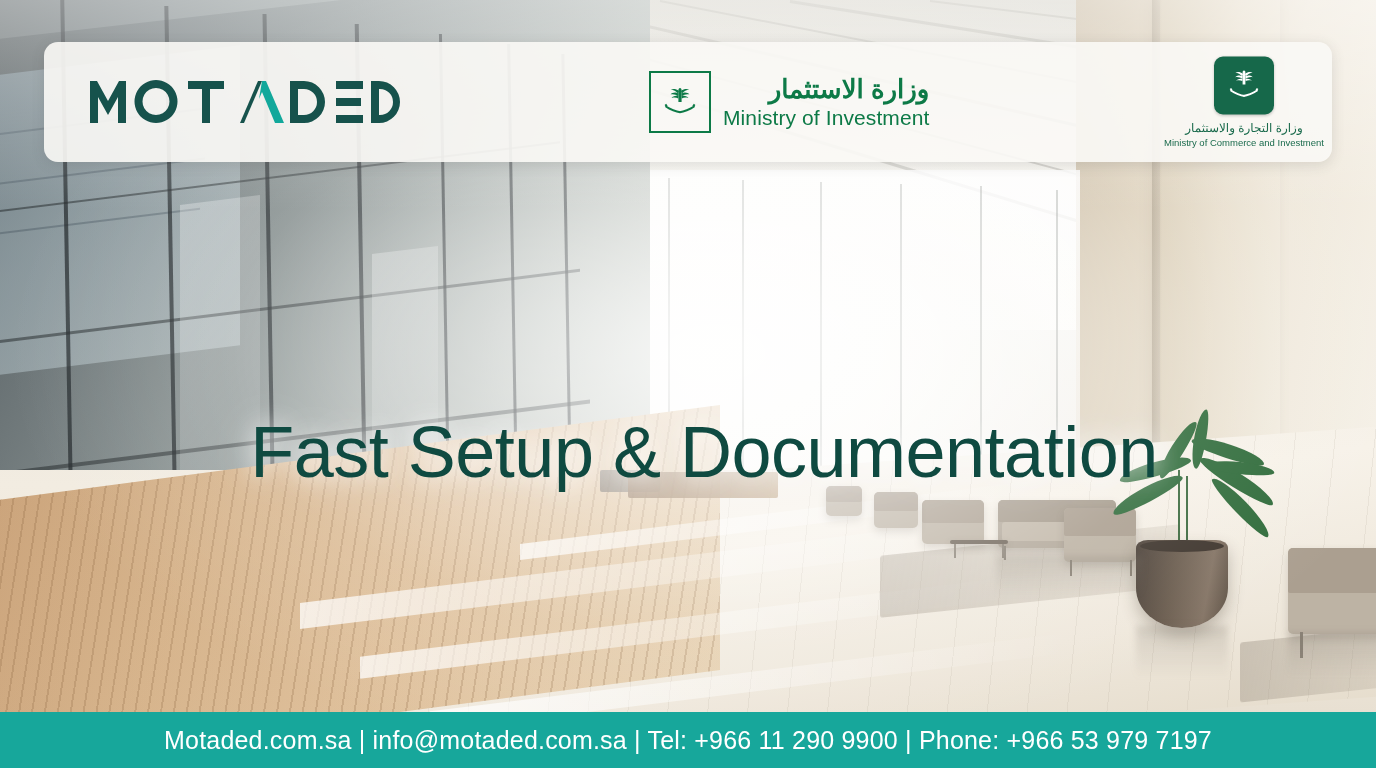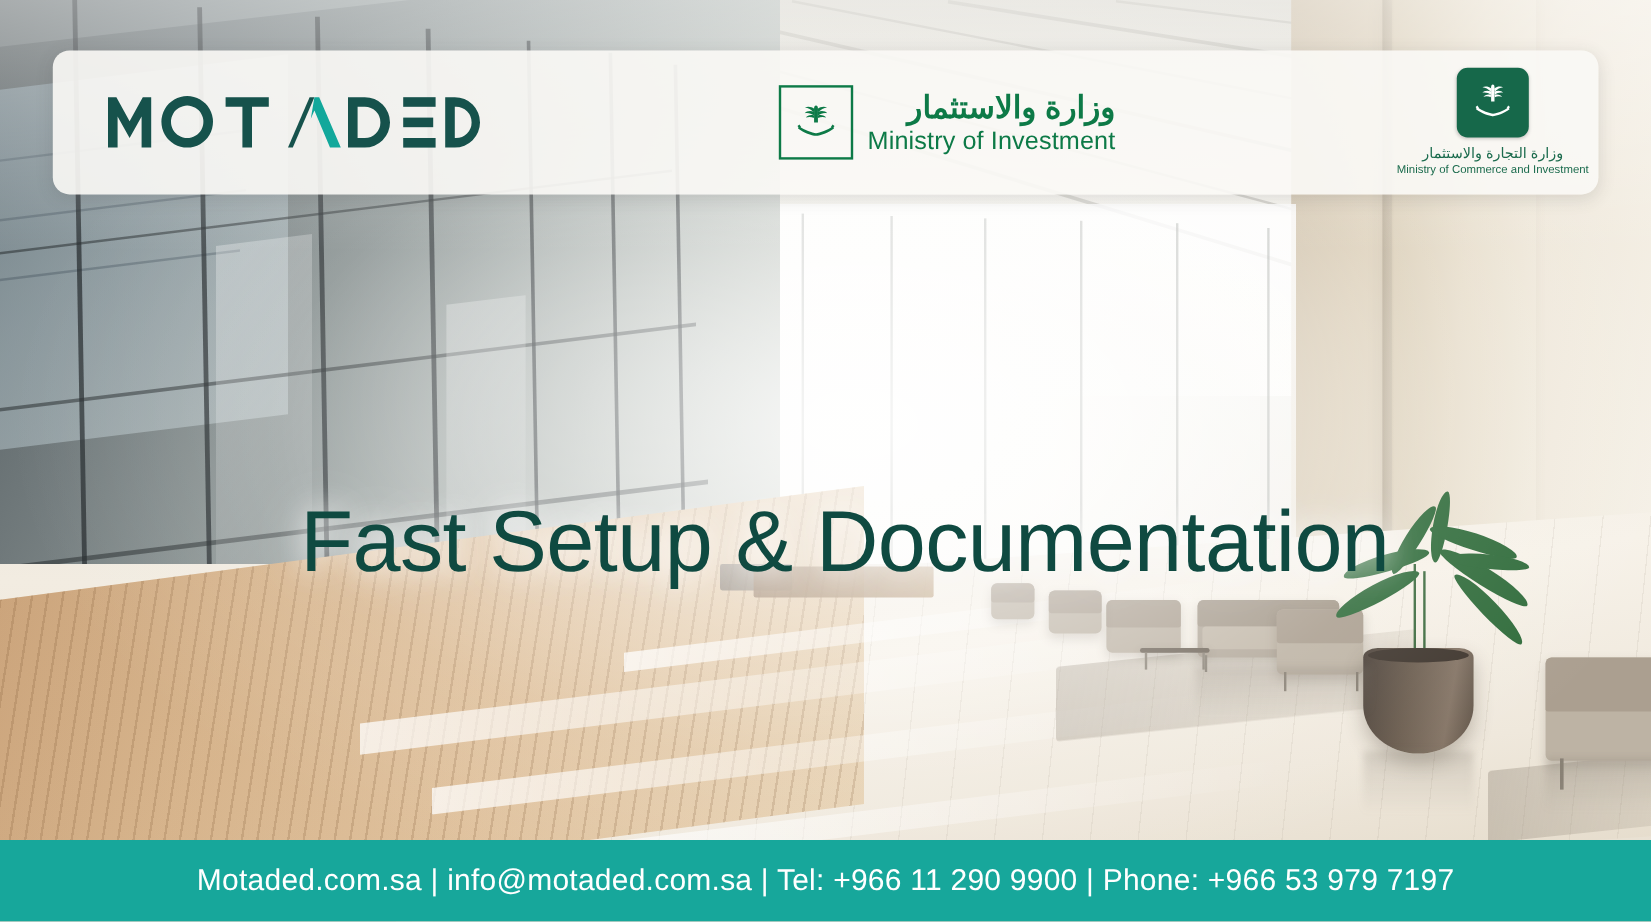--- a/index.html
+++ b/index.html
@@ -191,21 +191,21 @@
   .subhead{
     position:absolute;left:0;top:416px;width:1376px;text-align:center;
     font-size:72px;font-weight:500;color:#0f4a41;letter-spacing:-.5px;line-height:1;
     white-space:nowrap;
     text-shadow:0 0 22px rgba(255,255,255,.9),0 0 44px rgba(255,255,255,.7);
     padding-left:16px;
   }
 
   
   .footer{
-    position:absolute;left:0;bottom:0;width:1376px;height:68px;
+    position:absolute;left:0;bottom:0;width:1376px;height:56px;
     background:#17a79b;display:flex;align-items:center;justify-content:center;
   }
   .footer-text{
     color:#ffffff;font-size:25px;letter-spacing:.2px;white-space:nowrap;
   }
 </style>
 </head>
 <body>
 
 <div class="banner">
@@ -373,21 +373,21 @@
             <path d="M21.6 14.2 c3-1 5.8 .4 6.8 1.8 -2.2-.8-4.8-.6-6.6 .4z"></path>
 
             <path d="M5 25 c5 3.6 11 5.8 15 6.2 l.4-2 C16.4 28.6 10.6 26.4 6 23.4z"></path>
             <path d="M35 25 c-5 3.6-11 5.8-15 6.2 l-.4-2 c4-.6 9.8-2.8 14.4-5.8z"></path>
             <path d="M4.6 23 l1.6-1.2 1.4 2 -1.6 1.2z"></path>
             <path d="M35.4 23 l-1.6-1.2 -1.4 2 1.6 1.2z"></path>
           </g>
         </svg>
       </div>
       <div class="moi-text">
-        <span class="moi-ar">وزارة والاستثمار</span>
+        <span class="moi-ar">وزارة الاستثمار</span>
         <span class="moi-en">Ministry of Investment</span>
       </div>
     </div>
 
     <div class="mci">
       <div class="mci-mark">
         <svg width="42" height="40" viewBox="0 0 40 40">
           <g fill="#ffffff">
             <path d="M20 5 c-.9 0-1.4 .9-1.4 2.2 V19 h2.8 V7.2 C21.4 5.9 20.9 5 20 5z"></path>
             <path d="M19 8.4 c-2.8-2.4-6-2.2-7.6-1.2 2.4 .2 5 1.6 6.8 3.6z"></path>

